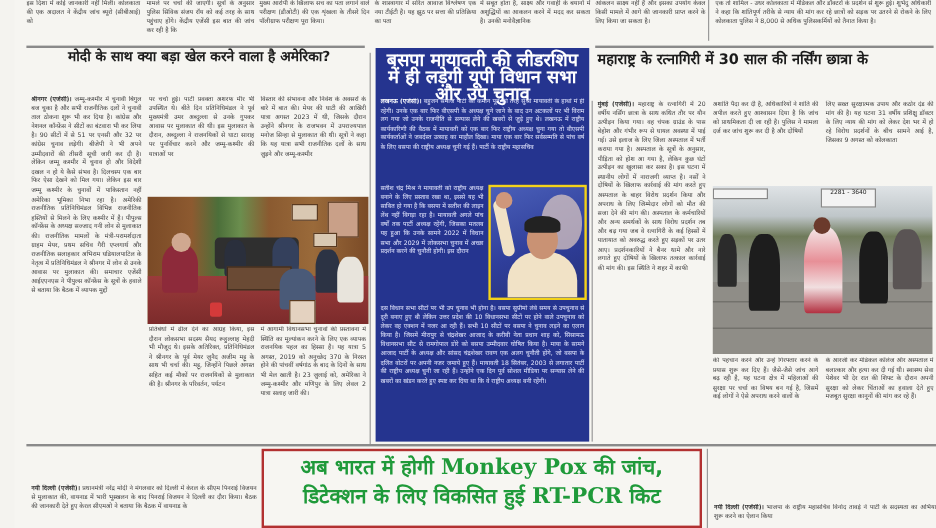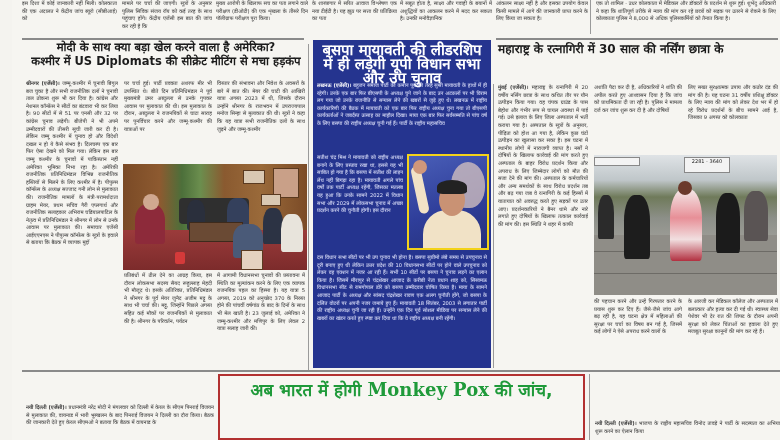--- a/index.html
+++ b/index.html
@@ -72,21 +72,20 @@
     <div class="top-col txt" style="left:388px;width:92px;">में सबूत होता है, साक्ष्य और गवाही के बयानों में अशुद्धियों का आकलन करने में मदद कर सकता है। उनकी मनोवैज्ञानिक</div>
     <div class="top-col txt" style="left:484px;width:92px;">आंकलन साक्ष्य नहीं है और इसका उपयोग केवल किसी मामले में आगे की जानकारी प्राप्त करने के लिए किया जा सकता है।</div>
     <div class="vrule" style="left:578px;top:0;height:34px;"></div>
     <div class="top-col txt" style="left:584px;width:180px;">एक तो शामिल - उधर कोलकाता में मेडिकल और डॉक्टरों के प्रदर्शन से शुरू हुई। शुभेंदु अधिकारी ने कहा कि शांतिपूर्ण तरीके से न्याय की मांग कर रहे छात्रों को सड़क पर उतरने से रोकने के लिए कोलकाता पुलिस ने 8,000 से अधिक पुलिसकर्मियों को तैनात किया है।</div>
   </div>
   <div class="hrule" style="left:10px;top:38px;width:282px;"></div>
   <div class="hrule" style="left:484px;top:38px;width:282px;"></div>
 
   <div class="hl hl-modi">
     <div>मोदी के साथ क्या बड़ा खेल करने वाला है अमेरिका?</div>
-    <div>कश्मीर में US Diplomats की सीक्रेट मीटिंग से मचा हड़कंप</div>
   </div>
   <div class="vrule" style="left:296px;top:44px;height:326px;"></div>
 
   <div class="col txt" style="left:14px;top:80px;width:92px;height:290px;">
     <span class="lead">श्रीनगर (एजेंसी)।</span><span> जम्मू-कश्मीर में चुनावी बिगुल बज चुका है और सभी राजनीतिक दलों ने चुनावी ताल ठोकना शुरू भी कर दिया है। कांग्रेस और नेशनल कॉन्फ्रेंस ने सीटों का बंटवारा भी कर लिया है। 90 सीटों में से 51 पर एनसी और 32 पर कांग्रेस चुनाव लड़ेगी। बीजेपी ने भी अपने उम्मीदवारों की तीसरी सूची जारी कर दी है। लेकिन जम्मू कश्मीर में चुनाव हो और विदेशी दखल न हो ये कैसे संभव है। दिलचस्प एक बार फिर ऐसा देखने को मिल गया। लेकिन इस बार जम्मू कश्मीर के चुनावों में पाकिस्तान नहीं अमेरिका भूमिका निभा रहा है। अमेरिकी राजनीतिक प्रतिनिधिमंडल विभिन्न राजनीतिक हस्तियों से मिलने के लिए कश्मीर में है। पीपुल्स कॉन्फ्रेंस के अध्यक्ष सज्जाद गनी लोन से मुलाकात की। राजनीतिक मामलों के मंत्री-परामर्शदाता ग्राहम मेयर, प्रथम सचिव गैरी एप्लगार्थ और राजनीतिक सलाहकार अभिराम घडियालपाटिल के नेतृत्व में प्रतिनिधिमंडल ने श्रीनगर में लोन से उनके आवास पर मुलाकात की। समाचार एजेंसी आईएएनएस ने पीपुल्स कॉन्फ्रेंस के सूत्रों के हवाले से बताया कि बैठक में व्यापक मुद्दों</span>
   </div>
   <div class="col txt" style="left:112px;top:80px;width:88px;height:82px;">पर चर्चा हुई। पार्टी प्रवक्ता अशरफ मीर भी उपस्थित थे। बीते दिन प्रतिनिधिमंडल ने पूर्व मुख्यमंत्री उमर अब्दुल्ला से उनके गुपकर आवास पर मुलाकात की थी। इस मुलाकात के दौरान, अब्दुल्ला ने राजनयिकों से घाटा साराह पर पुनर्विचार करने और जम्मू-कश्मीर की यात्राओं पर</div>
   <div class="col txt" style="left:205px;top:80px;width:88px;height:82px;">विस्तार की संभावना और निवेश के अवसरों के बारे में बात की। मेयर की घाटी की आखिरी यात्रा अगस्त 2023 में थी, जिसके दौरान उन्होंने श्रीनगर के राजभवन में उपराज्यपाल मनोज सिन्हा से मुलाकात की थी। सूत्रों ने कहा कि यह यात्रा सभी राजनीतिक दलों के साथ जुड़ने और जम्मू-कश्मीर</div>
 
   <div class="photo-meeting">
@@ -157,20 +156,21 @@
 
   <div class="bottom-rule"></div>
 
   <div class="col txt" style="left:14px;top:404px;width:188px;height:36px;">
     <span class="lead">नयी दिल्ली (एजेंसी)।</span><span> प्रधानमंत्री नरेंद्र मोदी ने मंगलवार को दिल्ली में केरल के सीएम पिनराई विजयन से मुलाकात की, वायनाड में भारी भूस्खलन के बाद पिनराई विजयन ने दिल्ली का दौरा किया। बैठक की जानकारी देते हुए केरल सीएमओ ने बताया कि बैठक में वायनाड के</span>
   </div>
 
   <div class="monkey-box">
     <div class="monkey-hl">
       <div><span>अब भारत में होगी </span><span class="en">Monkey Pox</span><span> की जांच,</span></div>
+      <div><span>डिटेक्शन के लिए विकसित हुई </span><span class="en">RT-PCR</span><span> किट</span></div>
     </div>
   </div>
 
   <div class="vrule" style="left:577px;top:374px;height:66px;"></div>
   <div class="col txt" style="left:583px;top:420px;width:188px;height:20px;">
     <span class="lead">नयी दिल्ली (एजेंसी)।</span><span> भाजपा के राष्ट्रीय महासचिव विनोद तावड़े ने पार्टी के सदस्यता का अभियान शुरू करने का ऐलान किया</span>
   </div>
 
   <div class="right-edge"></div>
 </div>

